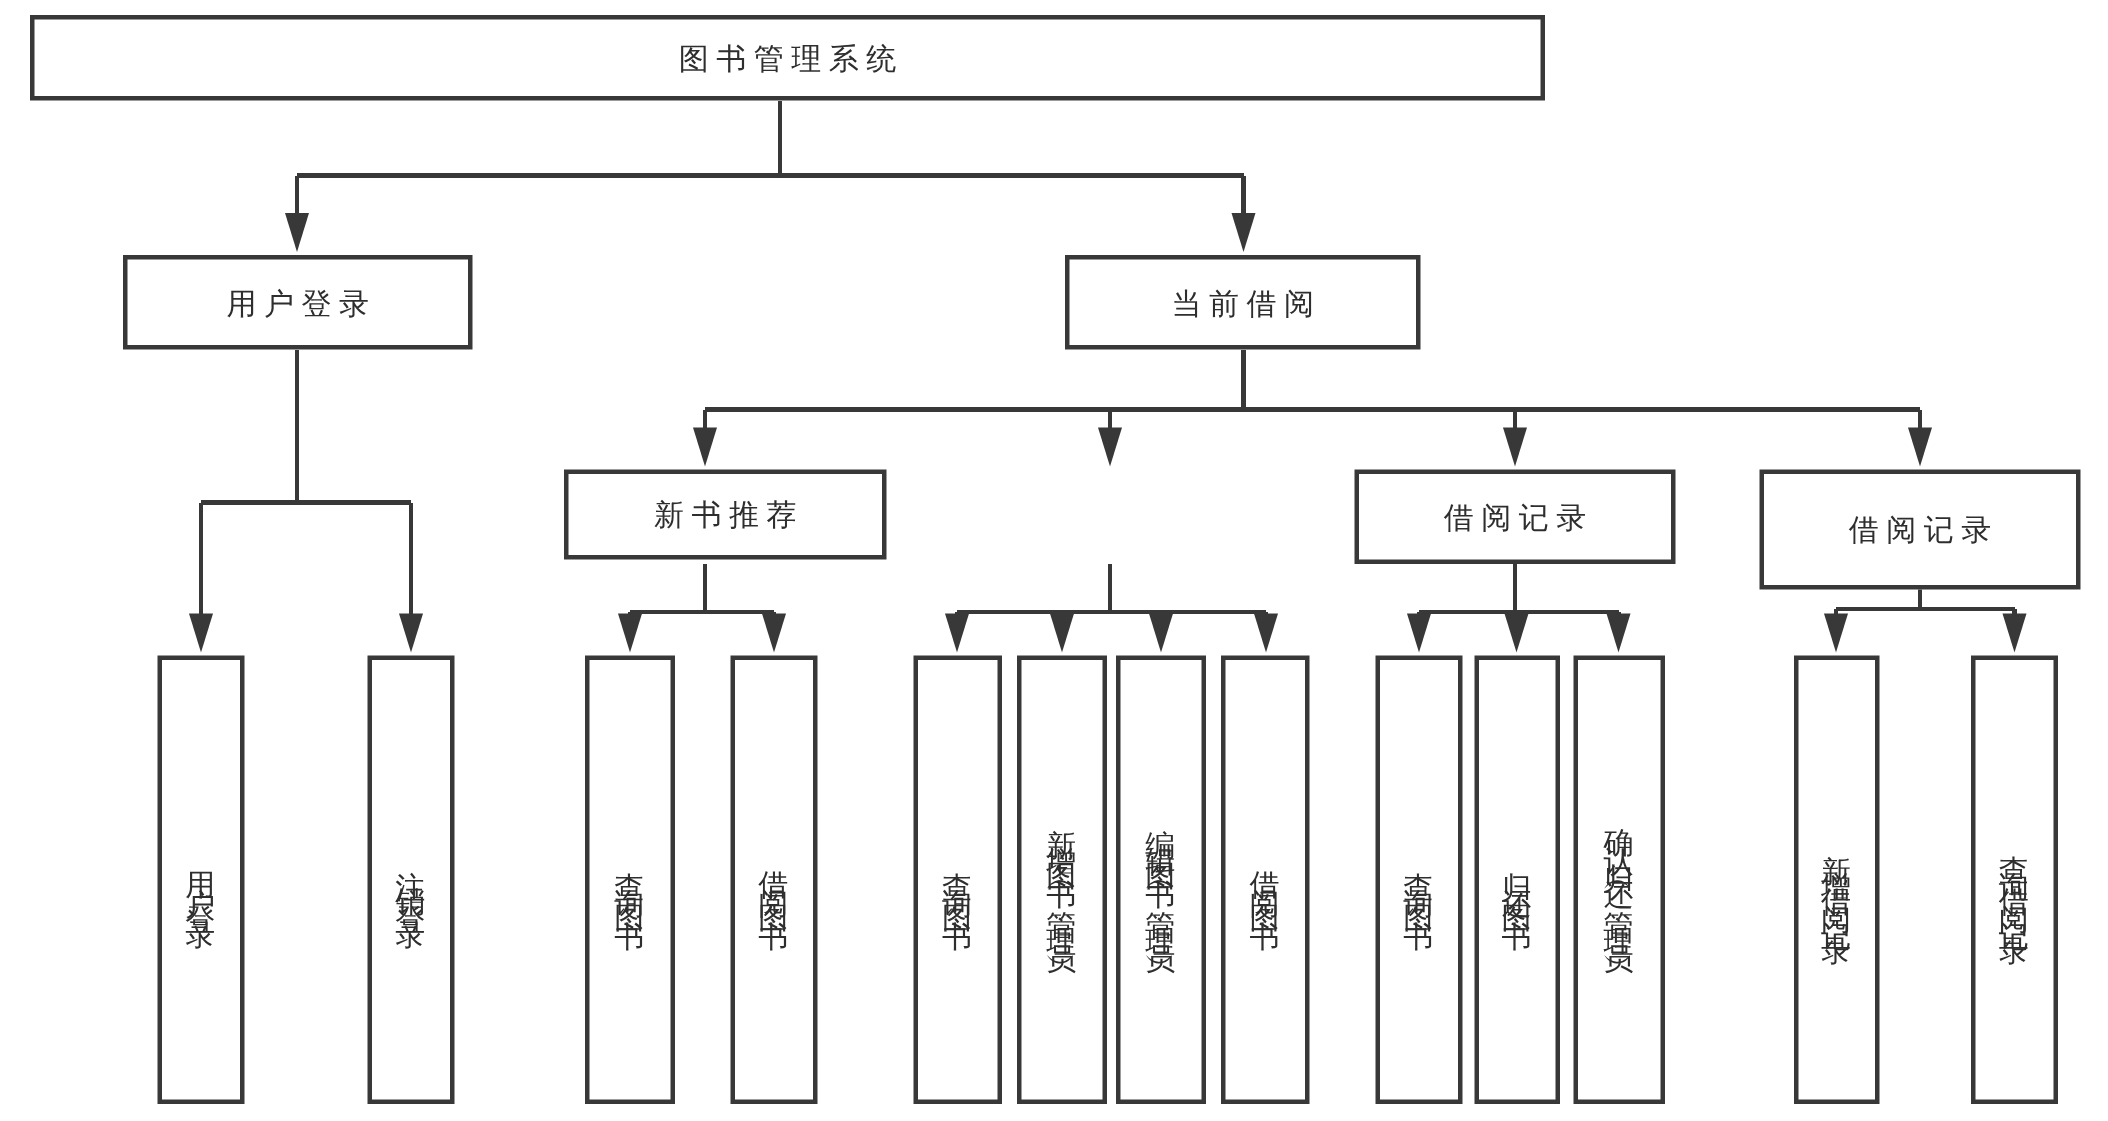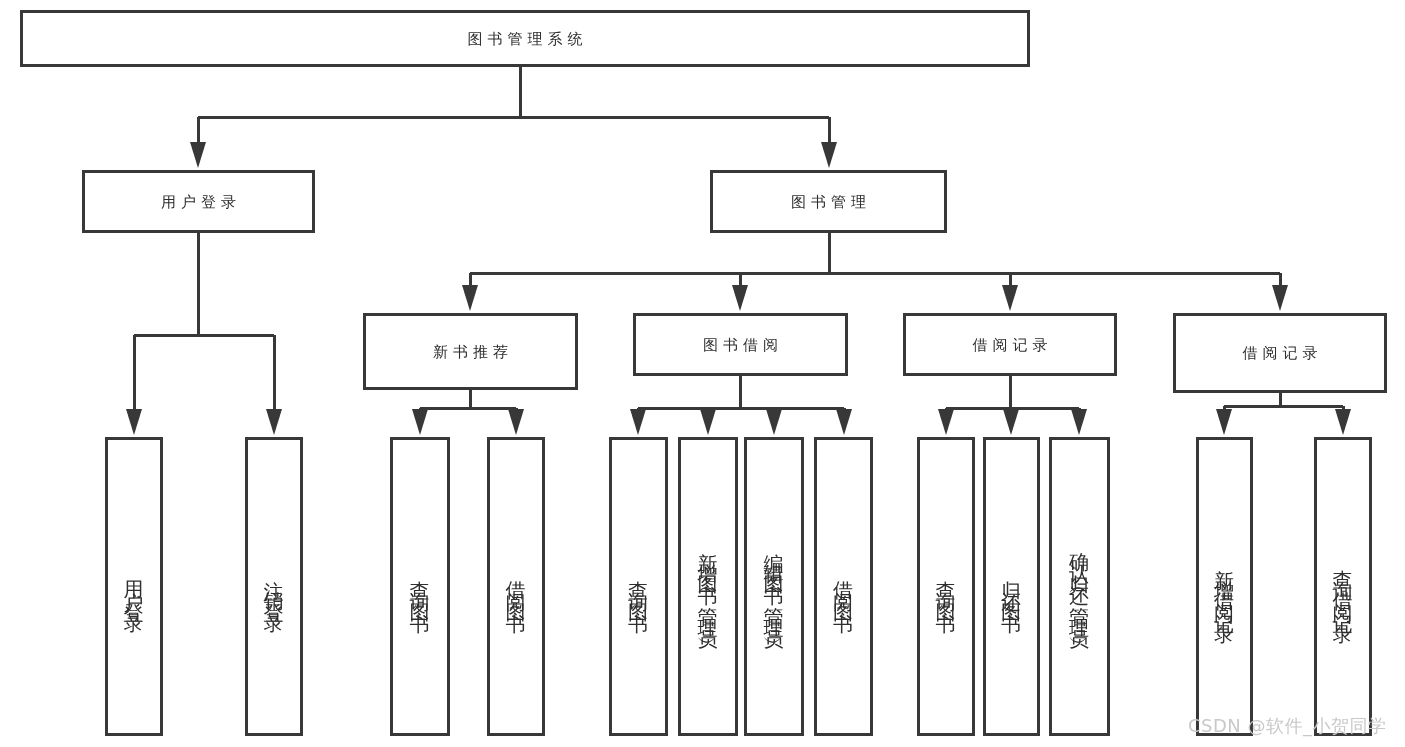--- a/index.html
+++ b/index.html
@@ -19,21 +19,21 @@
   .connectors{position:absolute;left:0;top:0;z-index:1;}
   .node{
     position:absolute;
     box-sizing:border-box;
     border:3px solid var(--line);
     background:var(--bg);
     display:flex;
     align-items:center;
     justify-content:center;
     color:var(--text);
-    font-size:15px;
+    font-size:20px;
     letter-spacing:5px;
     text-indent:5px;
     line-height:1.2;
     z-index:2;
     white-space:nowrap;
   }
   .node.v{
     writing-mode:vertical-rl;
     letter-spacing:11px;
     text-indent:0;
@@ -92,24 +92,23 @@
       <polygon points="1003,409 1019,409 1011,435"></polygon>
       <polygon points="1071,409 1087,409 1079,435"></polygon>
       <polygon points="1216,409 1232,409 1224,435"></polygon>
       <polygon points="1335,409 1351,409 1343,435"></polygon>
     </g>
   </svg>
 
   <div class="node" style="left:20px;top:10px;width:1010px;height:57px">图书管理系统</div>
 
   <div class="node" style="left:82px;top:170px;width:233px;height:63px">用户登录</div>
-  <div class="node" style="left:710px;top:170px;width:237px;height:63px">图书管理</div>
+  <div class="node" style="left:710px;top:170px;width:237px;height:63px">当前借阅</div>
 
-  <div class="node" style="left:363px;top:313px;width:215px;height:77px">新书推荐</div>
-  <div class="node" style="left:633px;top:313px;width:215px;height:63px">图书借阅</div>
+  <div class="node" style="left:376px;top:313px;width:215px;height:60px">新书推荐</div>
   <div class="node" style="left:903px;top:313px;width:214px;height:63px">借阅记录</div>
   <div class="node" style="left:1173px;top:313px;width:214px;height:80px">借阅记录</div>
 
   <div class="node v" style="left:105px;top:437px;width:58px;height:299px">用户登录</div>
   <div class="node v" style="left:245px;top:437px;width:58px;height:299px">注销登录</div>
 
   <div class="node v" style="left:390px;top:437px;width:60px;height:299px">查询图书</div>
   <div class="node v" style="left:487px;top:437px;width:58px;height:299px">借阅图书</div>
 
   <div class="node v" style="left:609px;top:437px;width:59px;height:299px">查询图书</div>
@@ -117,14 +116,13 @@
   <div class="node v" style="left:744px;top:437px;width:60px;height:299px">编辑图书（管理员）</div>
   <div class="node v" style="left:814px;top:437px;width:59px;height:299px">借阅图书</div>
 
   <div class="node v" style="left:917px;top:437px;width:58px;height:299px">查询图书</div>
   <div class="node v" style="left:983px;top:437px;width:57px;height:299px">归还图书</div>
   <div class="node v" style="left:1049px;top:437px;width:61px;height:299px">确认归还（管理员）</div>
 
   <div class="node v" style="left:1196px;top:437px;width:57px;height:299px">新增借阅记录</div>
   <div class="node v" style="left:1314px;top:437px;width:58px;height:299px">查询借阅记录</div>
 
-  <div class="watermark">CSDN @软件_小贺同学</div>
 </div>
 
 </body></html>

